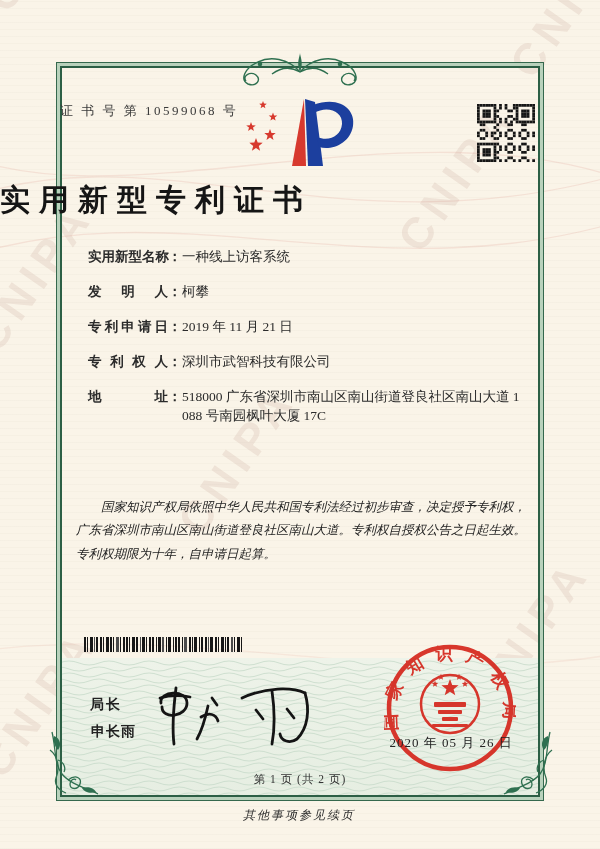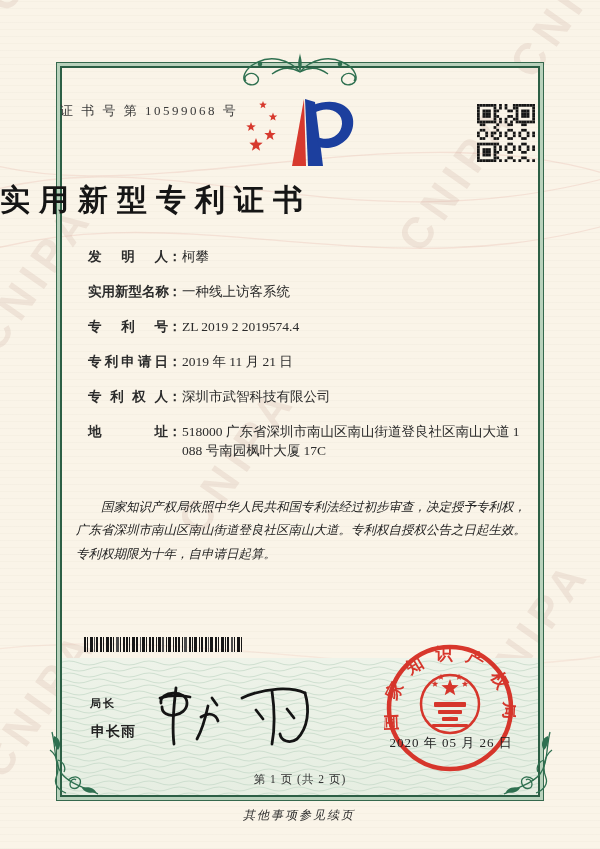--- a/index.html
+++ b/index.html
@@ -60,21 +60,21 @@
     display:inline-block; width:76px; text-align:justify; text-align-last:justify;
     text-justify:inter-ideograph; vertical-align:top; font-weight:600;
   }
   .paragraphs{ position:absolute; left:76px; top:496px; width:450px; z-index:5; }
   .paragraphs p{
     font-size:12.5px; line-height:1.86; color:#222; text-align:justify;
     text-indent:2em; font-style:italic;
   }
   .barcode{ position:absolute; left:84px; top:637px; z-index:5; }
   .sig-title{
-    position:absolute; left:90px; top:696px; z-index:6; font-size:11px; font-weight:600;
+    position:absolute; left:90px; top:696px; z-index:6; font-size:14px; font-weight:600;
     color:#222; font-family:"Liberation Sans","DejaVu Sans",sans-serif; letter-spacing:2px;
   }
   .sig-name{
     position:absolute; left:91px; top:723px; z-index:6; font-size:14px; font-weight:600;
     color:#222; font-family:"Liberation Sans","DejaVu Sans",sans-serif; letter-spacing:1px;
   }
   .signature-script{ position:absolute; left:146px; top:676px; z-index:6; }
   .seal{ position:absolute; left:384px; top:642px; z-index:6; }
   .seal-date{
     position:absolute; left:365px; top:734px; width:172px; z-index:7; text-align:center;
@@ -382,23 +382,22 @@
       <rect x="35.90" y="55.24" width="2.76" height="2.76" fill="#151515"></rect>
       <rect x="41.43" y="55.24" width="2.76" height="2.76" fill="#151515"></rect>
       <rect x="49.71" y="55.24" width="2.76" height="2.76" fill="#151515"></rect>
       <rect x="55.24" y="55.24" width="2.76" height="2.76" fill="#151515"></rect>
     </svg>
 
   <h1 class="title">实用新型专利证书</h1>
 
   <div class="fields-wrap">
     <div id="fields">
+        <div class="frow"><span class="flabel">实用新型名称</span><span class="fcolon">：</span><span class="fvalue">一种线上访客系统</span></div>
         <div class="frow"><span class="flabel">发明人</span><span class="fcolon">：</span><span class="fvalue">柯攀</span></div>
-        <div class="frow"><span class="flabel">实用新型名称</span><span class="fcolon">：</span><span class="fvalue">一种线上访客系统</span></div>
-        <div class="frow"><span class="flabel">专利号</span><span class="fcolon">：</span><span class="fvalue">ZL 2019 2 2019574.4</span></div>
         <div class="frow"><span class="flabel">专利申请日</span><span class="fcolon">：</span><span class="fvalue">2019 年 11 月 21 日</span></div>
         <div class="frow"><span class="flabel">专利权人</span><span class="fcolon">：</span><span class="fvalue">深圳市武智科技有限公司</span></div>
         <div class="frow" style="margin-bottom: 25px;"><span class="flabel">地址</span><span class="fcolon">：</span><span class="fvalue">518000 广东省深圳市南山区南山街道登良社区南山大道 1
 088 号南园枫叶大厦 17C</span></div>
       </div>
   </div>
 
   <div class="paragraphs">
     <p>国家知识产权局依照中华人民共和国专利法经过初步审查，决定授予专利权，广东省深圳市南山区南山街道登良社区南山大道。专利权自授权公告之日起生效。专利权期限为十年，自申请日起算。</p>
   </div>

